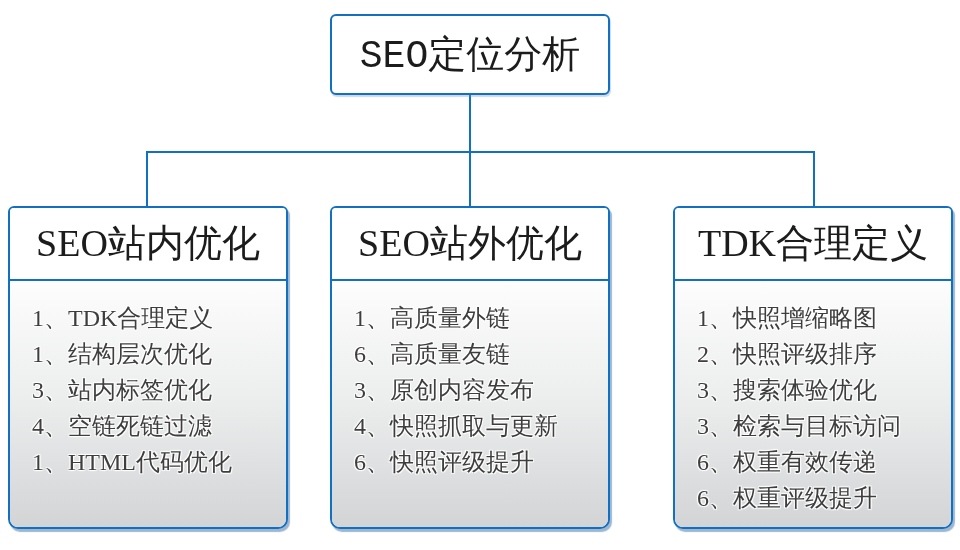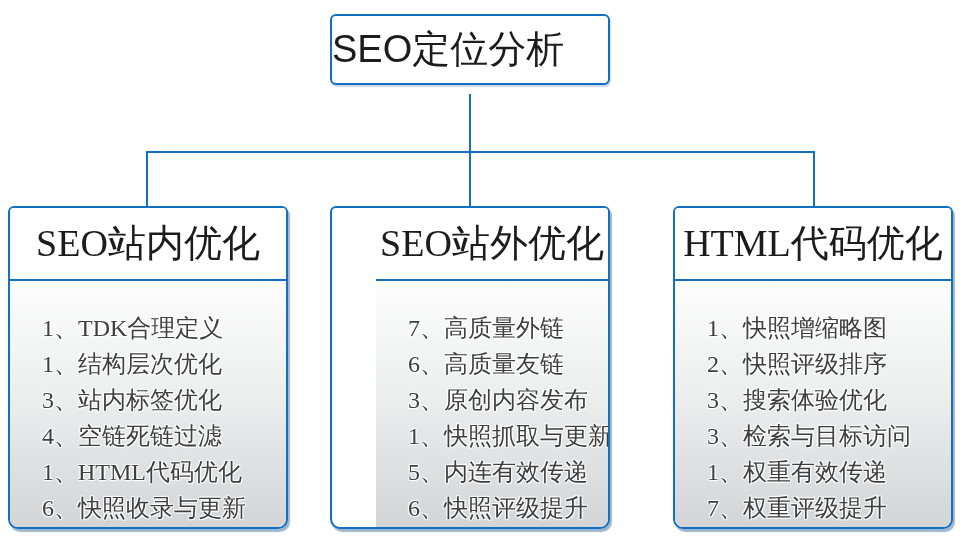--- a/index.html
+++ b/index.html
@@ -19,58 +19,59 @@
     overflow:hidden;
   }
   .connector{position:absolute;background:var(--accent);}
   .conn-root-v{left:469px;top:94px;width:2px;height:59px;}
   .conn-h{left:146px;top:151px;width:669px;height:2px;}
   .conn-left-v{left:146px;top:151px;width:2px;height:56px;}
   .conn-mid-v{left:469px;top:151px;width:2px;height:56px;}
   .conn-right-v{left:813px;top:151px;width:2px;height:56px;}
 
   .root-box{
-    position:absolute;left:330px;top:14px;width:280px;height:71px;
+    position:absolute;left:330px;top:14px;width:280px;height:81px;
     box-sizing:border-box;
     background:#ffffff;
     border:2px solid var(--accent);
     border-radius:6px;
-    display:flex;align-items:center;justify-content:flex-start;
+    display:flex;align-items:center;justify-content:center;
     font-size:38px;color:var(--header-text);
     box-shadow:1px 2px 1px rgba(110,145,180,0.35);
+    font-family:Liberation Mono, monospace;
   }
 
   .column{
     position:absolute;top:206px;width:280px;height:323px;
     box-sizing:border-box;
     border:2px solid var(--accent);
     border-radius:6px 6px 10px 10px;
     overflow:hidden;
     box-shadow:2px 3px 1px rgba(40,95,150,0.45);
     background:#fff;
     font-family:Liberation Serif, serif;
   }
   .col-left{left:8px;}
-  .col-mid{left:330px;padding-left:44px;}
+  .col-mid{left:330px;}
   .col-right{left:673px;}
 
   .col-header{
     height:71px;
     background:#ffffff;
     border-bottom:2px solid var(--accent);
     display:flex;align-items:center;justify-content:center;
     font-size:38px;color:var(--header-text);
   }
   .col-body{
     height:246px;
     background:linear-gradient(180deg,var(--body-top) 0%,var(--body-mid) 48%,var(--body-bottom) 100%);
     padding:19px 0 0 22px;
     box-sizing:border-box;
   }
-  .col-body ul{list-style:none;margin:10px;padding:0;}
+  .col-body ul{list-style:none;margin:0;padding:0;}
   .col-body li{
     font-size:24px;
     line-height:36px;
     color:var(--item-text);
     white-space:nowrap;
     text-shadow:1px 1px 1px #ffffff,-1px -1px 1px #ffffff,1px -1px 1px #ffffff,-1px 1px 1px #ffffff;
   }
 </style>
 </head>
 <body>
@@ -91,50 +92,48 @@
     <div class="col-header">
       <span>SEO站内优化</span>
     </div>
     <div class="col-body">
       <ul>
         <li>1、TDK合理定义</li>
         <li>1、结构层次优化</li>
         <li>3、站内标签优化</li>
         <li>4、空链死链过滤</li>
         <li>1、HTML代码优化</li>
-        <li>6、快照收录与更新</li>
       </ul>
     </div>
   </div>
 
   <div class="column col-mid">
     <div class="col-header">
       <span>SEO站外优化</span>
     </div>
     <div class="col-body">
       <ul>
-        <li>7、高质量外链</li>
+        <li>1、高质量外链</li>
         <li>6、高质量友链</li>
         <li>3、原创内容发布</li>
-        <li>1、快照抓取与更新</li>
-        <li>5、内连有效传递</li>
+        <li>4、快照抓取与更新</li>
         <li>6、快照评级提升</li>
       </ul>
     </div>
   </div>
 
   <div class="column col-right">
     <div class="col-header">
-      <span>HTML代码优化</span>
+      <span>TDK合理定义</span>
     </div>
     <div class="col-body">
       <ul>
         <li>1、快照增缩略图</li>
         <li>2、快照评级排序</li>
         <li>3、搜索体验优化</li>
         <li>3、检索与目标访问</li>
-        <li>1、权重有效传递</li>
-        <li>7、权重评级提升</li>
+        <li>6、权重有效传递</li>
+        <li>6、权重评级提升</li>
       </ul>
     </div>
   </div>
 
 </div>
 
 </body></html>

